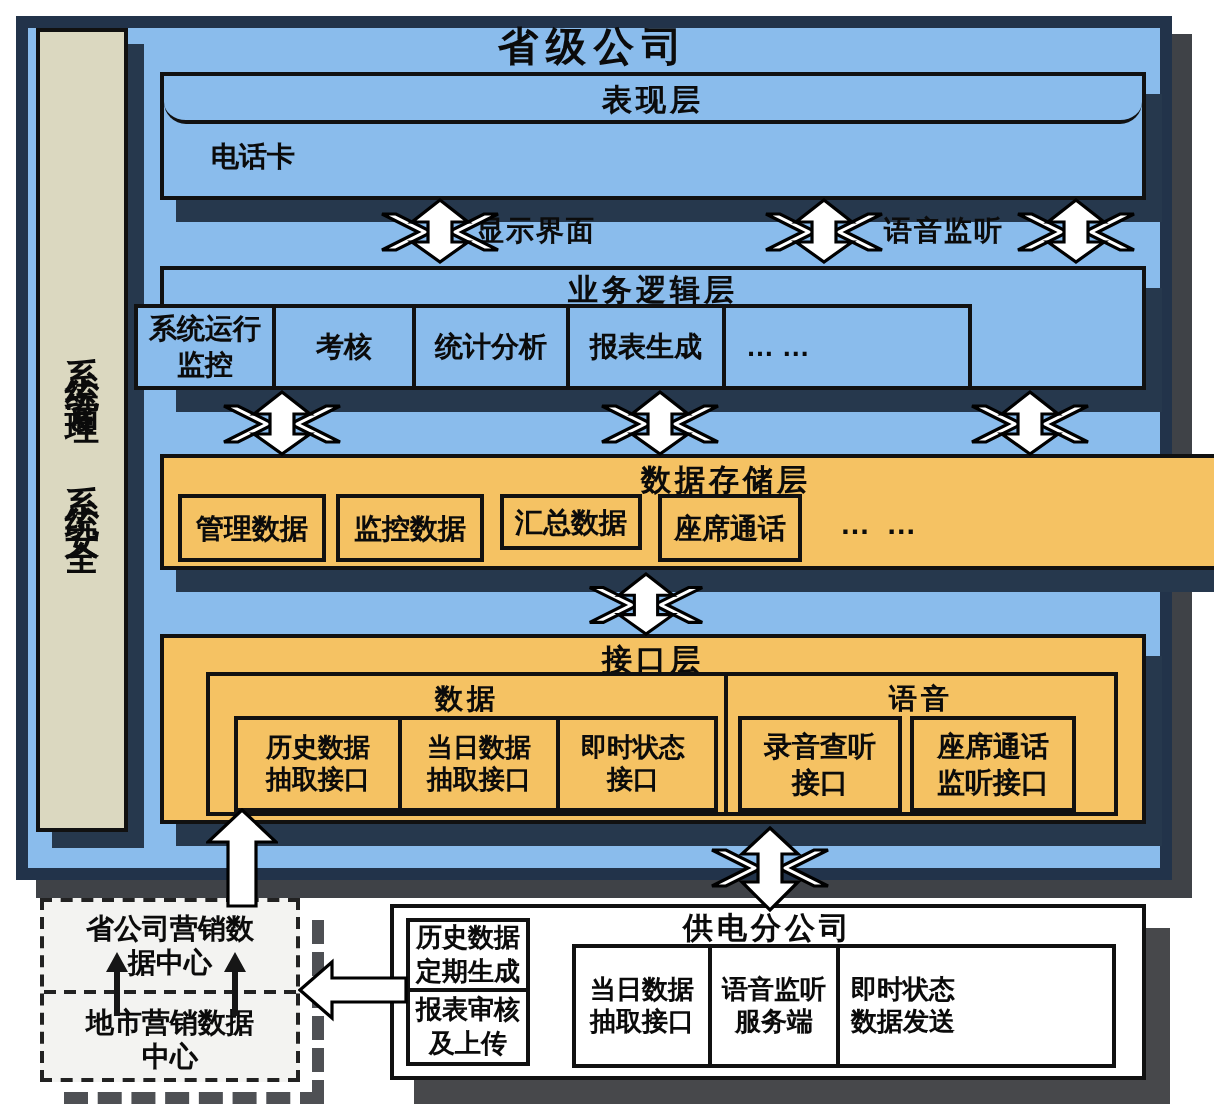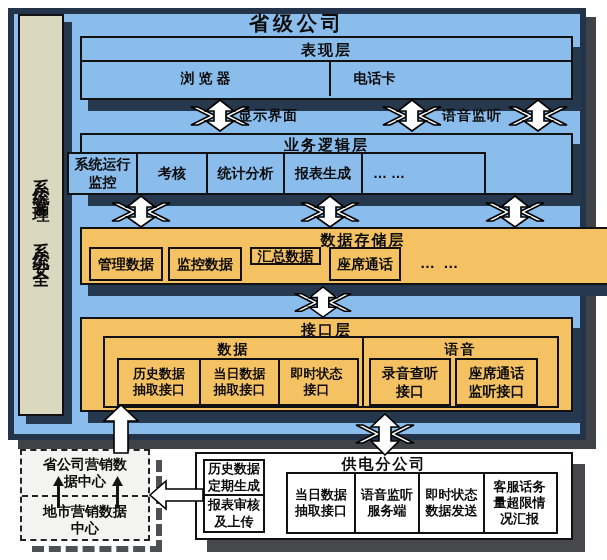--- a/index.html
+++ b/index.html
@@ -20,21 +20,21 @@
   .sidebar .vtext { writing-mode:vertical-rl; text-orientation:upright;
                     font-size:17px; letter-spacing:9px; font-weight:700; }
 
   .page-title { left:8px; top:10px; width:578px; text-align:center; font-size:20px;
                 letter-spacing:4px; z-index:3; }
 
   
   .layer { border:2px solid #111; box-shadow:8px 11px 0 #26384D; z-index:2; }
   .blue  { background:#8ABCEC; }
   .orange{ background:#F5C263; }
-  .layer-title { text-align:center; font-size:15px; letter-spacing:2px; }
+  .layer-title { text-align:center; font-size:15px; letter-spacing:2px;border-radius:11px; }
 
   .row { display:flex; }
   .cellb { border-left:2px solid #111; display:flex; align-items:center; justify-content:center;
            text-align:center; font-size:14px; white-space:pre-line; line-height:1.25; }
   .cellb:first-child { border-left:none; }
 
   .minibox { border:2px solid #111; display:flex; align-items:center; justify-content:center;
              text-align:center; font-size:14px; white-space:pre-line; line-height:1.3; z-index:3; }
 
   .lbl { font-size:14px; z-index:4; letter-spacing:1px; }
@@ -82,21 +82,20 @@
 
   <div class="abs page-title">省级公司</div>
 
   <div class="abs sidebar">
     <span class="vtext">系统管理&amp;系统安全</span>
   </div>
 
   <div class="abs layer blue" style="left:80px; top:36px; width:493px; height:64px;">
     <div class="layer-title" style="height:24px; padding-top:3px; border-bottom:2px solid #111;">表现层</div>
     <div class="row" style="height:34px;">
-      <div class="cellb" style="width:247px;">浏  览  器</div>
       <div class="cellb" style="width:89px;">电话卡</div>
     </div>
   </div>
 
   <svg class="abs arrow" style="left:188px; top:99px;" width="64" height="33" viewBox="0 0 64 33">
     <path d="M3,8 L21,17 L3,26 L10,26 L28,17 L10,8 Z"></path>
       <path d="M61,8 L43,17 L61,26 L54,26 L36,17 L54,8 Z"></path>
     <path d="M32,1 L46,12 L38,12 L38,22 L46,22 L32,32 L18,22 L26,22 L26,12 L18,12 Z"></path>
   </svg>
   <div class="abs lbl" style="left:238px; top:107px;">显示界面</div>
@@ -138,21 +137,21 @@
     <path d="M3,8 L21,17 L3,26 L10,26 L28,17 L10,8 Z"></path>
       <path d="M61,8 L43,17 L61,26 L54,26 L36,17 L54,8 Z"></path>
     <path d="M32,1 L46,12 L38,12 L38,22 L46,22 L32,32 L18,22 L26,22 L26,12 L18,12 Z"></path>
   </svg>
 
   <div class="abs layer orange" style="left:80px; top:227px; width:566px; height:58px;">
     <div class="layer-title" style="padding-top:2px;">数据存储层</div>
   </div>
   <div class="abs minibox orange" style="left:89px;  top:247px; width:74px; height:34px;">管理数据</div>
   <div class="abs minibox orange" style="left:168px; top:247px; width:74px; height:34px;">监控数据</div>
-  <div class="abs minibox orange" style="left:250px; top:247px; width:71px; height:18px;">汇总数据</div>
+  <div class="abs minibox orange" style="left:250px; top:247px; width:71px; height:28px;">汇总数据</div>
   <div class="abs minibox orange" style="left:329px; top:247px; width:72px; height:34px;">座席通话</div>
   <div class="abs dots" style="left:420px; top:254px;">…  …</div>
 
   <svg class="abs arrow" style="left:291px; top:286px;" width="64" height="32" viewBox="0 0 64 33">
     <path d="M3,8 L21,17 L3,26 L10,26 L28,17 L10,8 Z"></path>
       <path d="M61,8 L43,17 L61,26 L54,26 L36,17 L54,8 Z"></path>
     <path d="M32,1 L46,12 L38,12 L38,22 L46,22 L32,32 L18,22 L26,22 L26,12 L18,12 Z"></path>
   </svg>
 
   <div class="abs layer orange" style="left:80px; top:317px; width:493px; height:95px;">
@@ -213,18 +212,15 @@
     <div class="half">报表审核
 及上传</div>
   </div>
   <div class="abs branch-cells">
     <div class="cellb" style="width:66px;">当日数据
 抽取接口</div>
     <div class="cellb" style="width:64px;">语音监听
 服务端</div>
     <div class="cellb" style="width:65px;">即时状态
 数据发送</div>
-    <div class="cellb" style="width:71px;">客服话务
-量超限情
-况汇报</div>
   </div>
 
 </div>
 
 </body></html>

